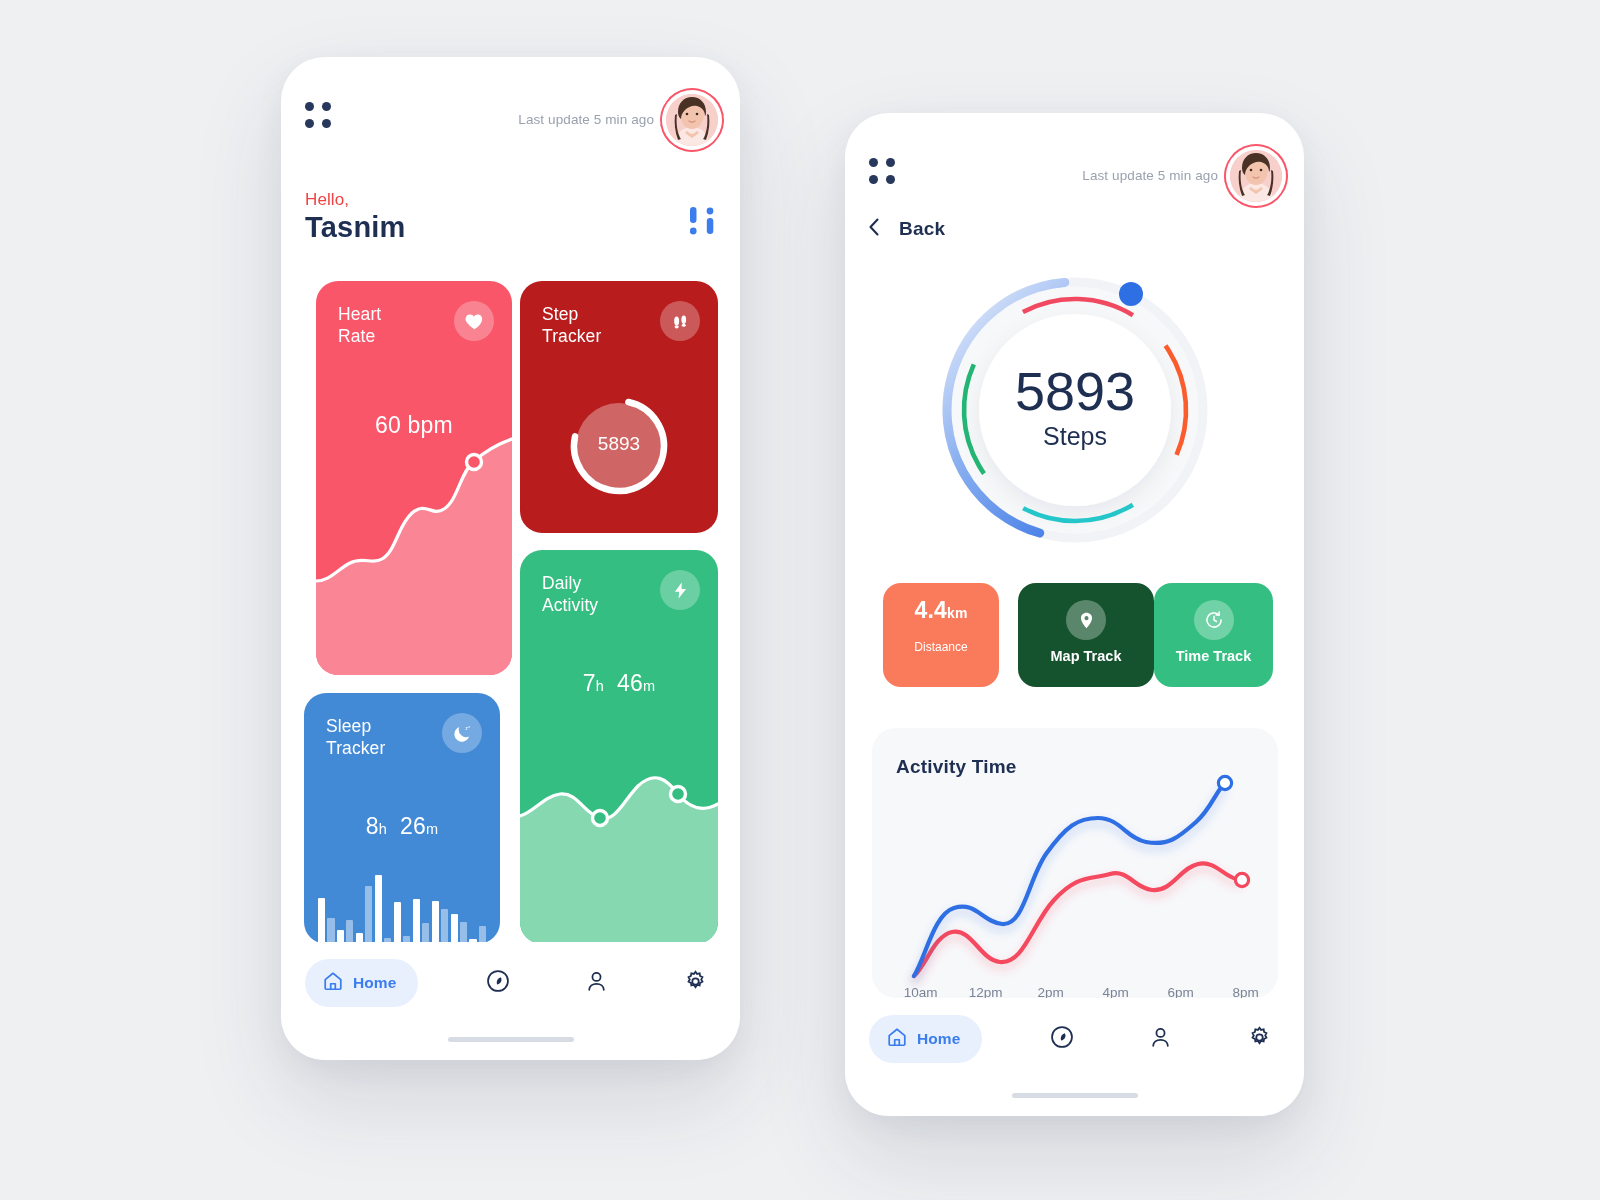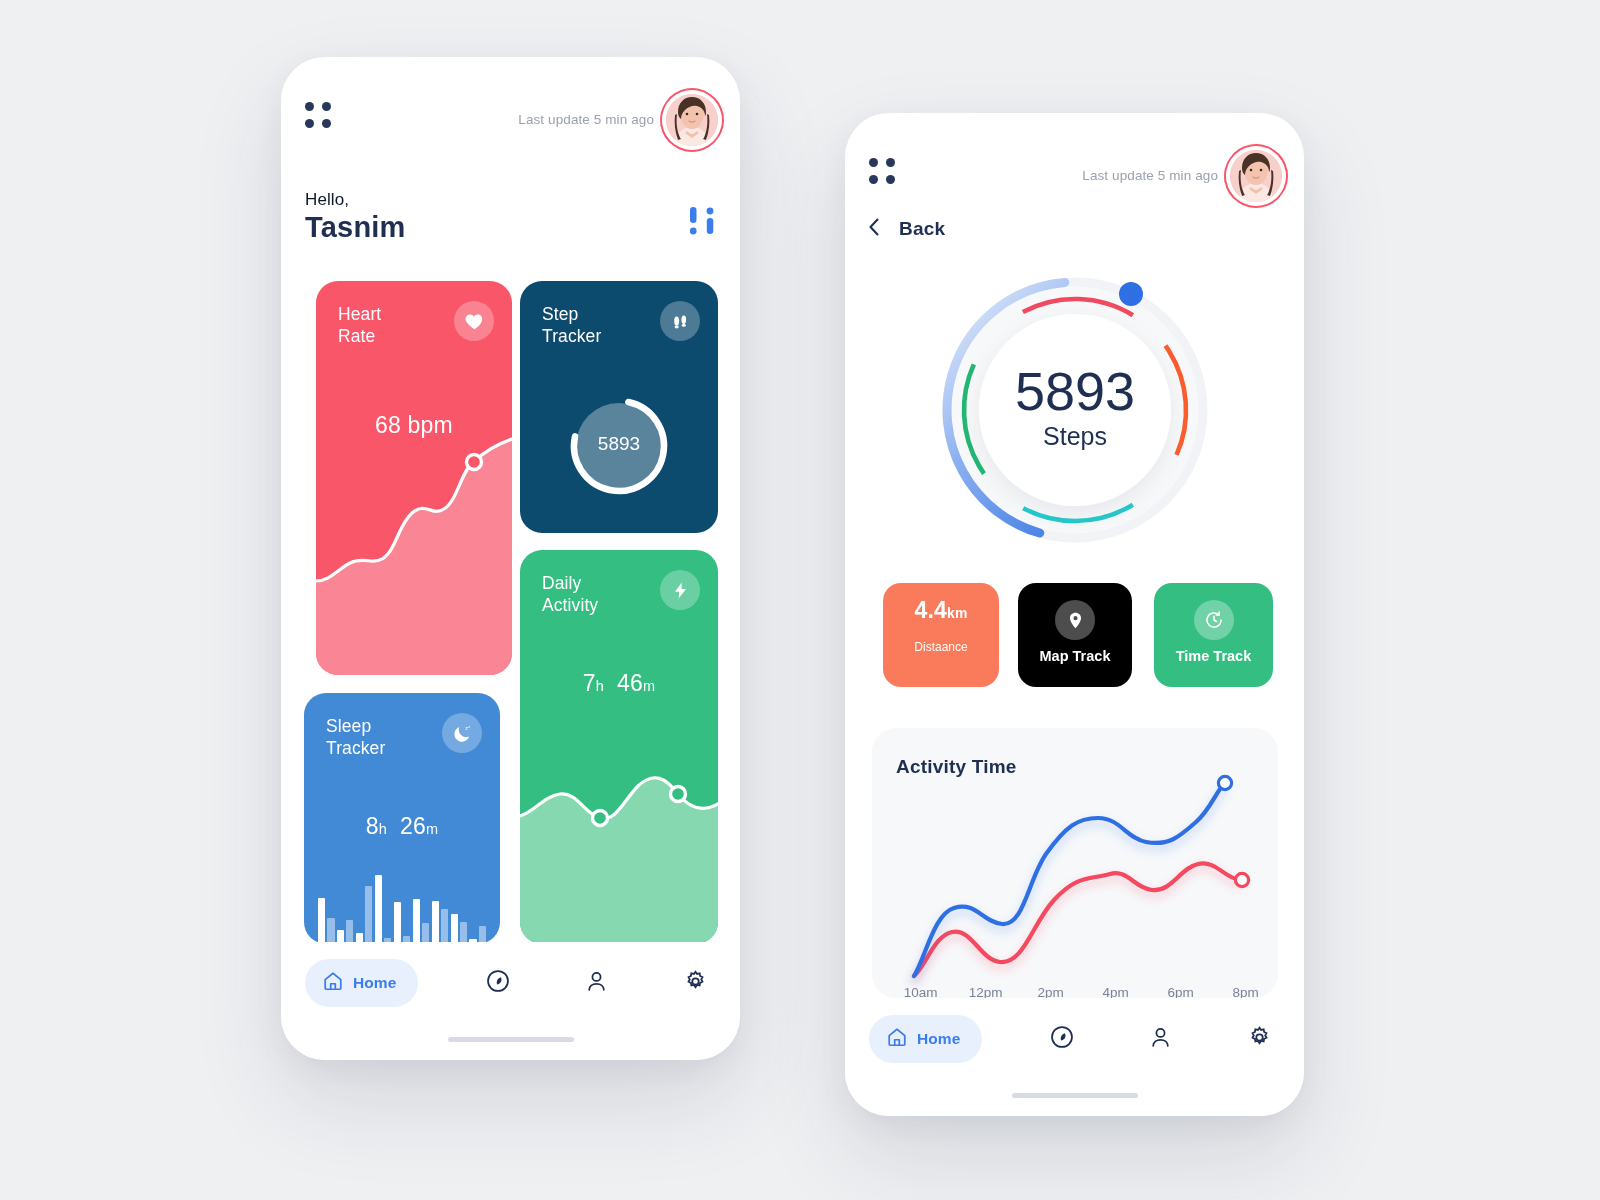--- a/index.html
+++ b/index.html
@@ -69,21 +69,21 @@
   .avatar {
     position: absolute; left: 6px; top: 6px; width: 52px; height: 52px;
     border-radius: 50%; overflow: hidden;
     background: #F9C6C6;
   }
   .avatar svg { display: block; width: 52px; height: 52px; }
 
   
   .greeting { position: absolute; left: 24px; top: 133px; }
   .greeting .hi {
-    font-size: 17px; color: #0f172a; font-weight: 400; letter-spacing: .1px;
+    font-size: 17px; color: #ef4444; font-weight: 400; letter-spacing: .1px;
   }
   .greeting .name {
     font-size: 29px; color: #1E2F52; font-weight: 700; letter-spacing: .2px;
     margin-top: 1px;
   }
   .stats-logo { position: absolute; right: 26px; top: 150px; width: 24px; height: 28px; }
 
   
   .cards { position: absolute; left: 23px; top: 224px; width: 414px; }
   .card {
@@ -100,21 +100,21 @@
     background: rgba(255,255,255,.27);
     display: flex; align-items: center; justify-content: center;
   }
   .card .cvalue {
     position: absolute; left: 0; right: 0; text-align: center;
     font-size: 23px; font-weight: 500; letter-spacing: .2px;
   }
   .card .cvalue .unit { font-size: 14.5px; font-weight: 500; }
 
   #card-heart { left: 12px;   top: 0;   width: 196px; height: 394px; background: #F9566A; }
-  #card-step  { left: 216px; top: 0; width: 198px; height: 252px; background: #0c4a6e; }
+  #card-step  { left: 216px; top: 0; width: 198px; height: 252px; background: #b91c1c; }
   #card-daily { left: 216px; top: 269px; width: 198px; height: 394px; background: #34BE82; }
   #card-sleep { left: 0;   top: 412px; width: 196px; height: 251px; background: #4289D6; }
 
   #card-heart .cvalue { top: 131px; }
   #card-sleep .cvalue { top: 120px; }
   #card-daily .cvalue { top: 120px; }
 
   .card-svg { position: absolute; left: 0; top: 0; width: 100%; height: 100%; }
 
   
@@ -165,21 +165,21 @@
   .back-row .lbl { font-size: 19px; color: #1E2F52; font-weight: 600; letter-spacing: .2px; }
 
   .steps-dial { position: absolute; left: 50%; transform: translateX(-50%); top: 152px; width: 350px; height: 290px; }
 
   .tiles { position: absolute; left: 38px; top: 470px; width: 390px; height: 104px; }
   .tile {
     position: absolute; top: 0; height: 104px; border-radius: 18px;
     color: #fff; text-align: center;
   }
   #tile-distance { left: 0;   width: 116px; background: #FA7B5C; }
-  #tile-map      { left: 135px; width: 114px; background: #000000; }
+  #tile-map      { left: 135px; width: 136px; background: #14532d; }
   #tile-time     { left: 271px; width: 119px; background: #34BE82; }
   .tile .big { position: absolute; left: 0; right: 0; top: 14px; font-size: 23px; font-weight: 700; letter-spacing: .2px; }
   .tile .big .u { font-size: 14px; font-weight: 600; }
   .tile .sub { position: absolute; left: 0; right: 0; top: 57px; font-size: 12px; font-weight: 500; }
   .tile .ticon {
     position: absolute; left: 50%; transform: translateX(-50%); top: 17px;
     width: 40px; height: 40px; border-radius: 50%;
     background: rgba(255,255,255,.3);
     display: flex; align-items: center; justify-content: center;
   }
@@ -267,21 +267,21 @@
         </svg>
         <div class="ctitle">
           <span>Heart</span><br>
           <span>Rate</span>
         </div>
         <div class="cbadge">
           <svg width="21" height="21" viewBox="0 0 24 24" fill="#fff">
             <path d="M12 21s-7.5-4.9-9.6-9.2C.8 8.3 2.6 4.6 6.2 4.1c2.1-.3 4.2.8 5.1 2.5.9-1.7 3-2.8 5.1-2.5 3.6.5 5.4 4.2 3.8 7.7C19.5 16.1 12 21 12 21z"></path>
           </svg>
         </div>
-        <div class="cvalue">68 bpm</div>
+        <div class="cvalue">60 bpm</div>
       </div>
 
       <div class="card" id="card-step">
         <div class="ctitle">
           <span>Step</span><br>
           <span>Tracker</span>
         </div>
         <div class="cbadge">
           <svg width="20" height="20" viewBox="0 0 24 24" fill="#fff">
             <ellipse cx="8" cy="12" rx="3" ry="5.4"></ellipse>

